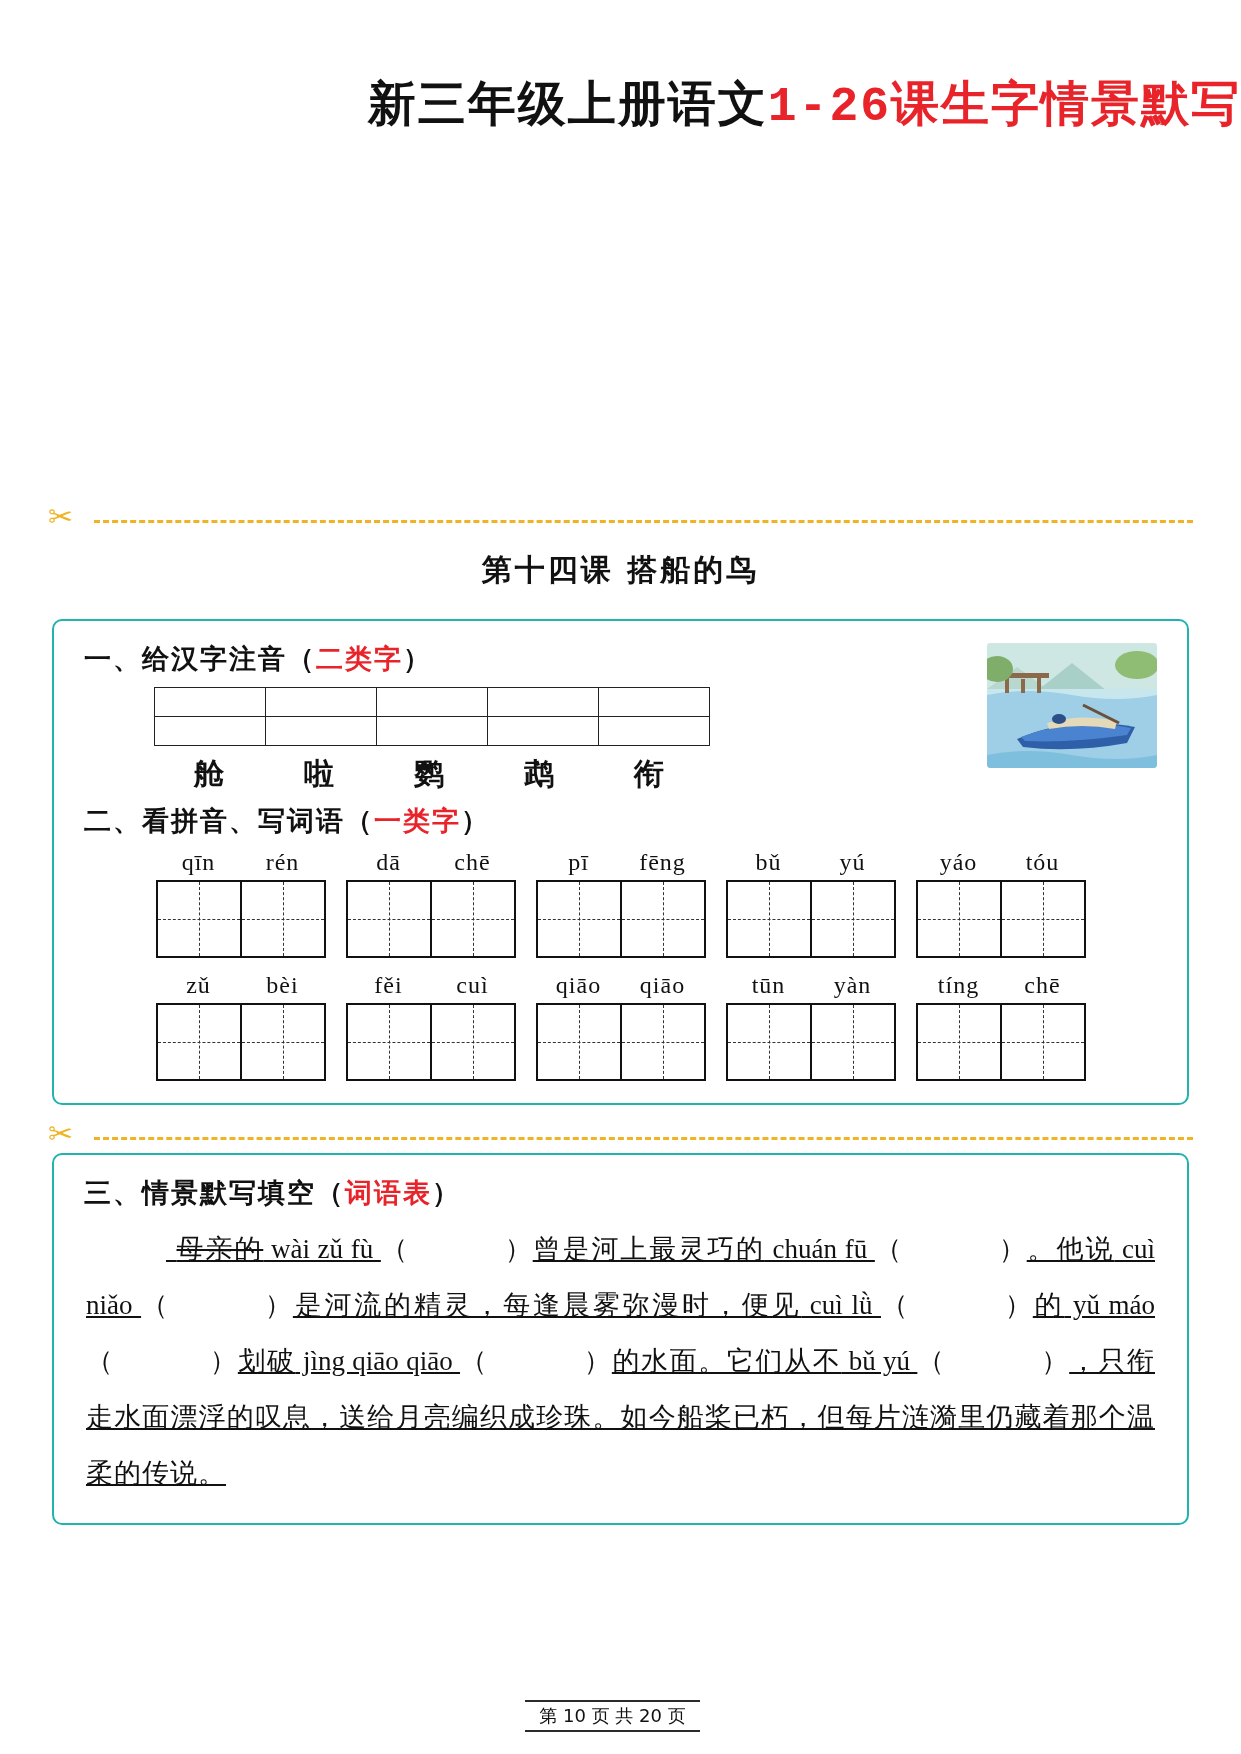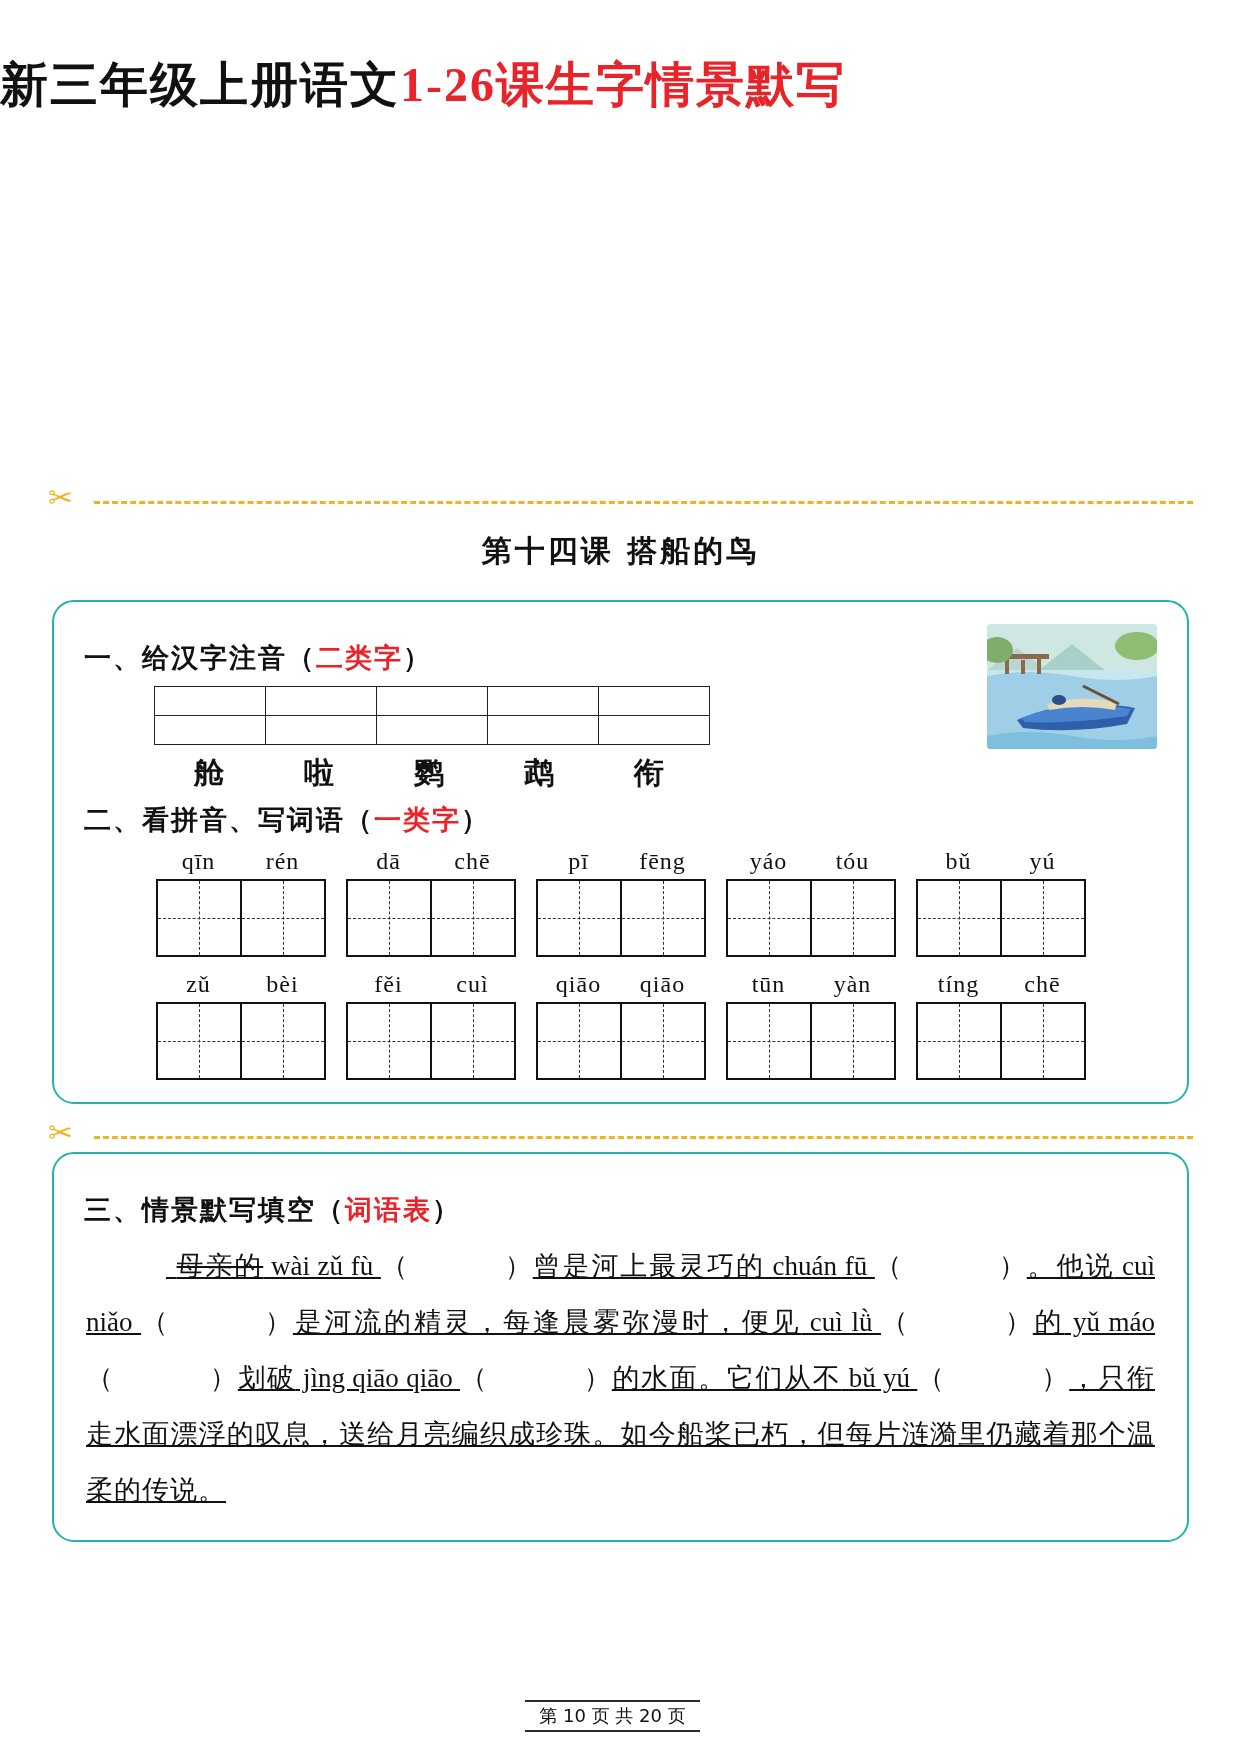--- a/index.html
+++ b/index.html
@@ -10,26 +10,26 @@
     width: 1241px;
     height: 1754px;
     background: #ffffff;
     font-family: "Liberation Serif", serif;
     position: relative;
     overflow: hidden;
   }
 
   
   .page-title {
-    text-align: left;
-    font-family: Liberation Serif, serif;
+    text-align: right;
+    font-family: Liberation Mono, monospace;
     font-weight: bold;
     font-size: 48px;
     letter-spacing: 2px;
-    padding-top: 53px;
+    padding-top: 72px;
     white-space: nowrap;
   }
   .title-black { color: #111111; }
   .title-red { color: #e8242a; }
 
   
   .cut-line {
     position: relative;
     height: 30px;
     margin: 0 48px;
@@ -58,22 +58,22 @@
     font-size: 30px;
     color: #111111;
     letter-spacing: 3px;
     margin: 14px 0 28px 0;
   }
 
   
   .card {
     margin: 0 52px;
     border: 2px solid #22b3ae;
-    border-radius: 22px;
-    padding: 30px 22px 22px 22px;
+    border-radius: 10px;
+    padding: 12px 22px 22px 22px;
     position: relative;
     box-sizing: border-box;
   }
 
   .section-title {
     font-family: "DejaVu Sans", sans-serif;
     font-weight: bold;
     font-size: 27px;
     color: #111111;
     letter-spacing: 2px;
@@ -324,32 +324,32 @@
         <span>pī</span>
           <span>fēng</span>
       </div>
       <div class="tianzi">
           <div class="cell"></div>
           <div class="cell"></div>
         </div>
     </div>
     <div class="word-item">
       <div class="word-pinyin">
+        <span>bǔ</span>
+          <span>yú</span>
+      </div>
+      <div class="tianzi">
+          <div class="cell"></div>
+          <div class="cell"></div>
+        </div>
+    </div>
+    <div class="word-item">
+      <div class="word-pinyin">
         <span>yáo</span>
           <span>tóu</span>
-      </div>
-      <div class="tianzi">
-          <div class="cell"></div>
-          <div class="cell"></div>
-        </div>
-    </div>
-    <div class="word-item">
-      <div class="word-pinyin">
-        <span>bǔ</span>
-          <span>yú</span>
       </div>
       <div class="tianzi">
           <div class="cell"></div>
           <div class="cell"></div>
         </div>
     </div>
   </div>
 
   <div class="word-row" style="margin-top:14px">
     <div class="word-item">

